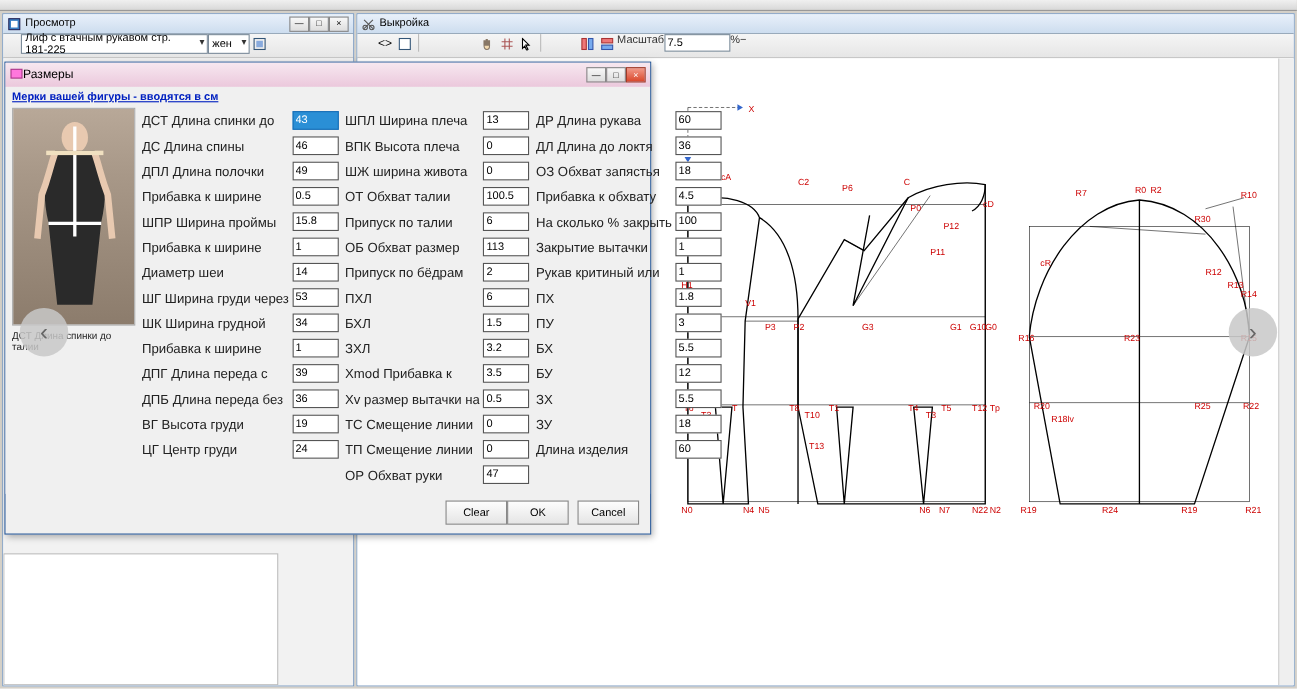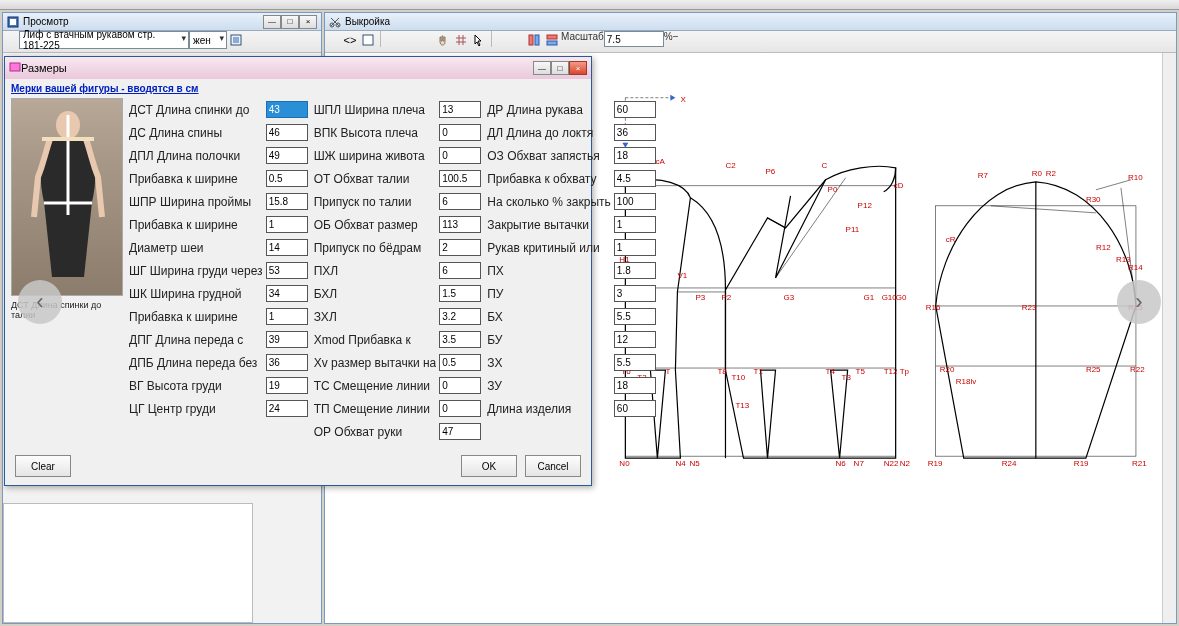--- a/index.html
+++ b/index.html
@@ -188,23 +188,22 @@
     padding: 0 2px;
     font-family:inherit;
   }
   .meas-input.hl {
     background:#2a8fd6;
     color:#fff;
     border-color:#1a6fb6;
   }
   .dlg-buttons {
     display:flex;
-    justify-content:space-between;
+    justify-content:flex-end;
     padding: 6px 10px 8px;
-    gap: 28px;
   }
   .dlg-btn {
     width: 56px; height:22px;
     border:1px solid #888;
     background:linear-gradient(#fdfdfd,#e5e5e5);
     font-size:10px;
     cursor:pointer;
   }
   .dlg-buttons .right { display:flex; gap:8px; }
 

